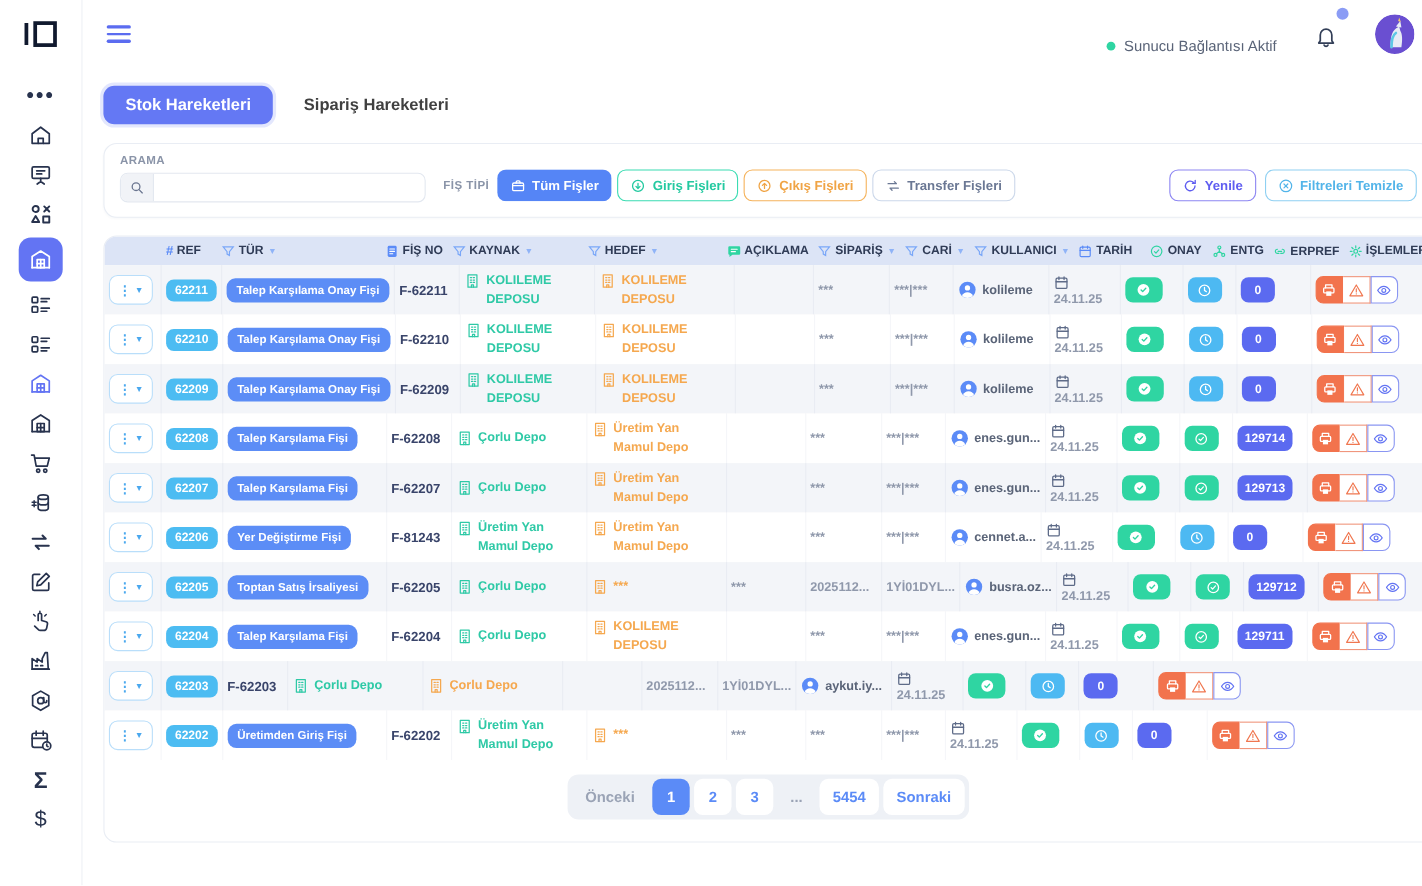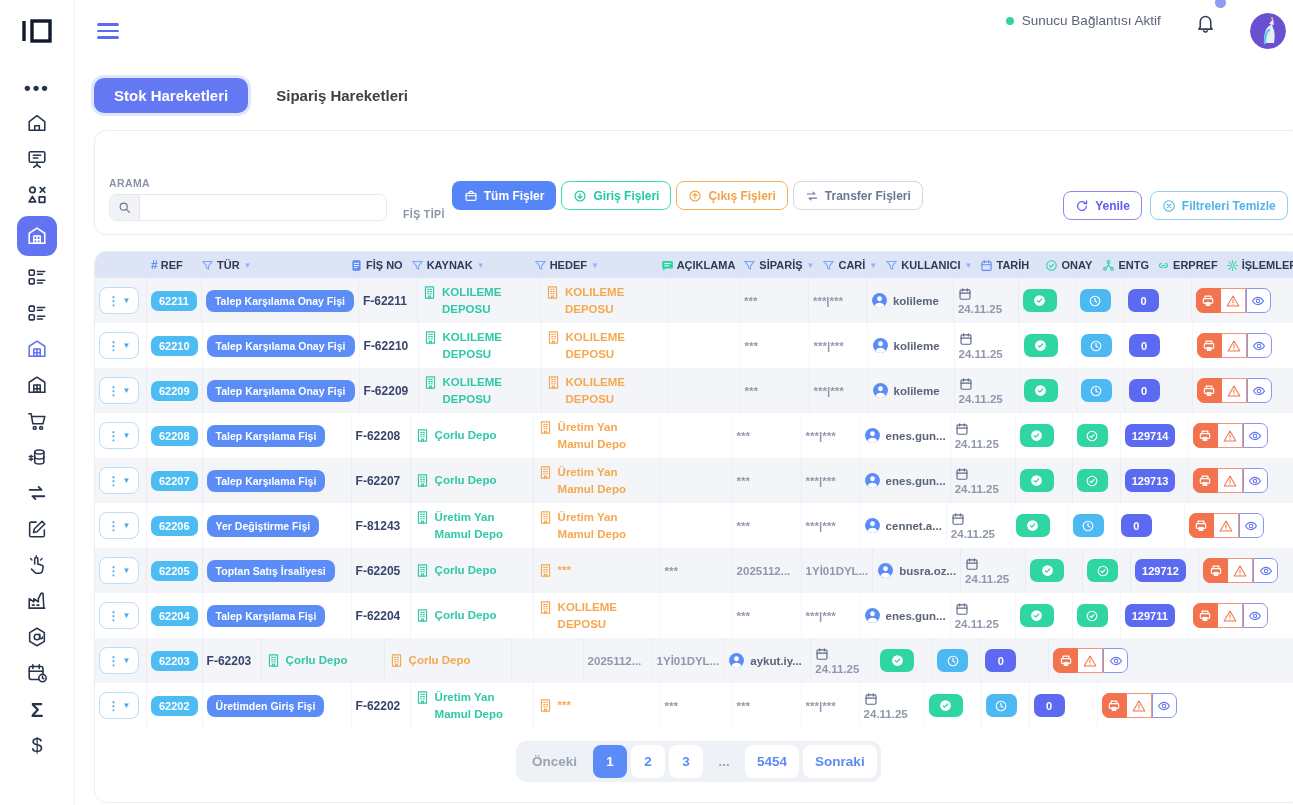--- a/index.html
+++ b/index.html
@@ -17,42 +17,42 @@
   .nav-item svg { width:22px; height:22px; }
   .nav-item.active { background:#6374f3; color:#fff; width:40px; height:40px; }
   .nav-item.tinted { color:#6374f3; }
   .nav-item .glyph { font-size:19px; font-weight:700; line-height:1; }
 
   
   .main { flex:1; display:flex; flex-direction:column; }
   .topbar { height:62px; display:flex; align-items:center; padding:0 26px 0 22px; }
   .hamburger { width:22px; display:flex; flex-direction:column; gap:4px; cursor:pointer; }
   .hamburger span { height:2.5px; border-radius:2px; background:#5b6cf0; }
-  .top-right { margin-left:auto; display:flex; align-items:flex-start; gap:34px; position:relative; }
+  .top-right { margin-left:auto; display:flex; align-items:flex-end; gap:34px; position:relative; }
   .server-status { display:flex; align-items:center; gap:8px; font-size:13.5px; color:#5a6478; }
   .status-dot { width:8px; height:8px; border-radius:50%; background:#2fd5a2; }
   .bell-wrap { position:relative; cursor:pointer; color:#333f58; }
   .notif-dot { position:absolute; top:-16px; right:-10px; width:11px; height:11px; border-radius:50%; background:#8b9cf5; }
   .avatar { width:36px; height:36px; border-radius:50%; overflow:hidden; cursor:pointer; }
 
   .content { flex:1; padding:14px 9px 0 19px; }
 
   
   .tabs { display:flex; align-items:center; gap:28px; margin:2px 0 0 0; }
   .tab { font-size:15px; font-weight:600; cursor:pointer; }
   .tab.active { background:#6478f4; color:#fff; padding:9px 20px; border-radius:10px;
     box-shadow:0 0 0 3px rgba(100,120,244,.18); }
   .tab.inactive { color:#404040; }
 
   
   .filter-card { margin-top:17px; border:1px solid #e9edf4; border-radius:12px; background:#fff;
     padding:9px 14px 13px 14px; display:flex; align-items:flex-end; gap:12px;
     box-shadow:0 1px 2px rgba(30,50,90,.03); }
   .search-group { display:flex; flex-direction:column; gap:5px; }
-  .field-label { font-size:10.5px; font-weight:700; letter-spacing:.4px; color:#8a94a8;margin-top:37px; }
+  .field-label { font-size:10.5px; font-weight:700; letter-spacing:.4px; color:#8a94a8; }
   .search-box { display:flex; width:278px; height:27px; border:1px solid #e3e8f0; border-radius:7px; overflow:hidden; background:#fff; }
   .search-icon-box { width:30px; background:#f1f3f7; display:flex; align-items:center; justify-content:center; color:#6b7690; border-right:1px solid #e3e8f0; }
   .search-box input { border:0; outline:0; flex:1; padding:0 9px; font-size:12.5px; color:#3a4566;
     font-family:"Liberation Sans", sans-serif; }
   .search-box input::placeholder { color:#a7b0c0; }
   .fis-tipi-group { display:flex; align-items:center; gap:7px; margin-left:4px; padding-bottom:1px; }
   .chip { height:29px; border-radius:8px; padding:0 11px; font-size:12px; font-weight:700;
     display:inline-flex; align-items:center; gap:6px; cursor:pointer; background:#fff; border:1px solid transparent; white-space:nowrap; }
   .chip svg { width:14px; height:14px; }
   .chip.all { background:#5585f6; color:#fff; }
@@ -515,21 +515,21 @@
               <span class="c-teal" style="display:flex;width:13px;height:13px;">
                 <svg viewBox="0 0 24 24" fill="none" stroke="currentColor" stroke-width="2" stroke-linecap="round" stroke-linejoin="round">
                   <circle cx="12" cy="5.5" r="2.5"></circle>
                   <circle cx="5.5" cy="18" r="2.5"></circle>
                   <circle cx="18.5" cy="18" r="2.5"></circle>
                   <path d="M12 8v4M12 12l-5 4M12 12l5 4"></path>
                 </svg>
               </span>
               <span>ENTG</span>
             </div>
-            <div class="hcell" style="flex: 0 0 68px;">
+            <div class="hcell" style="flex: 0 0 68px; align-items: flex-end;">
               <span class="c-teal" style="display:flex;width:13px;height:13px;">
                 <svg viewBox="0 0 24 24" fill="none" stroke="currentColor" stroke-width="2" stroke-linecap="round" stroke-linejoin="round">
                   <path d="M8 8.5a3.5 3.5 0 1 0 0 7h2.5M16 8.5a3.5 3.5 0 1 1 0 7h-2.5M9 12h6"></path>
                 </svg>
               </span>
               <span>ERPREF</span>
             </div>
             <div class="hcell" style="flex: 0 0 80px;">
               <span class="c-teal" style="display:flex;width:13px;height:13px;">
                 <svg viewBox="0 0 24 24" fill="none" stroke="currentColor" stroke-width="2" stroke-linecap="round" stroke-linejoin="round">

